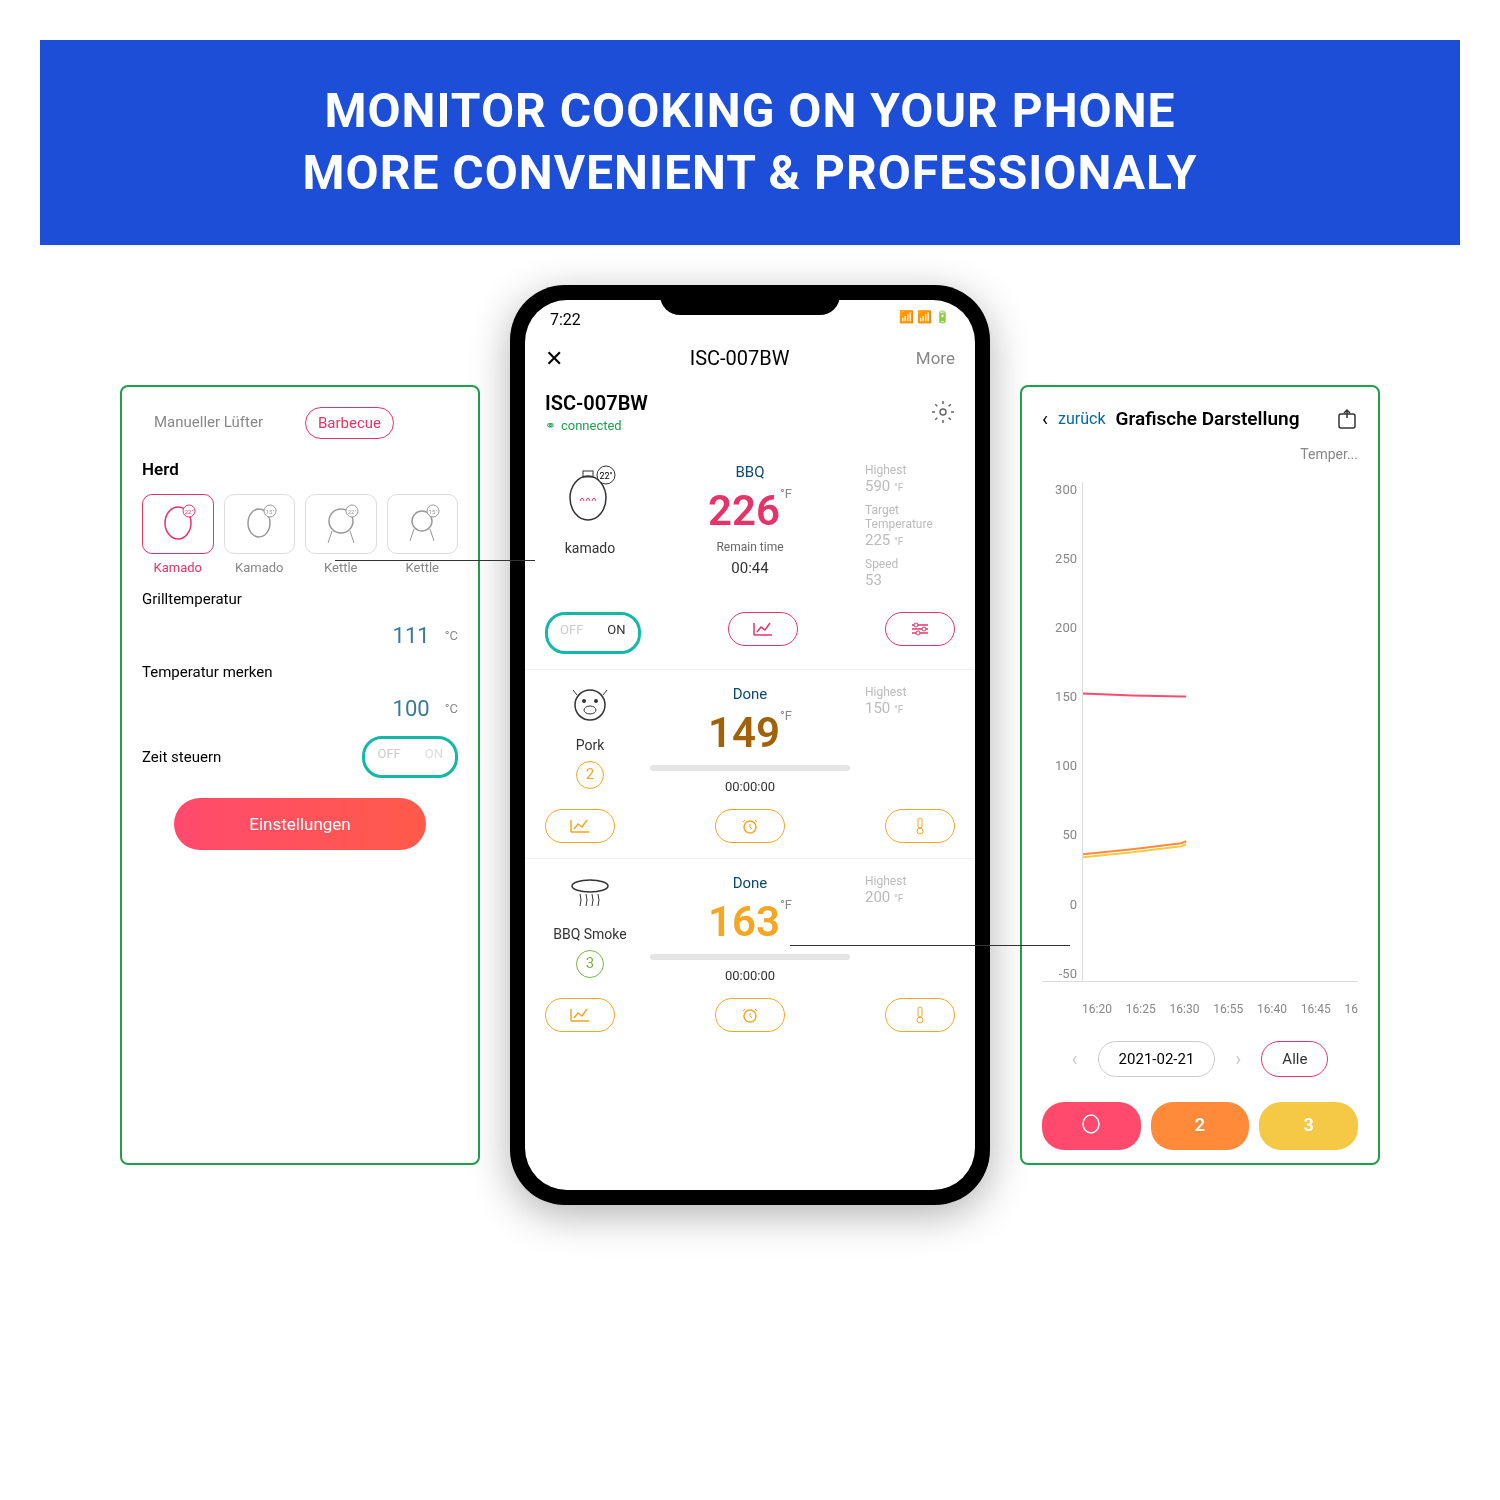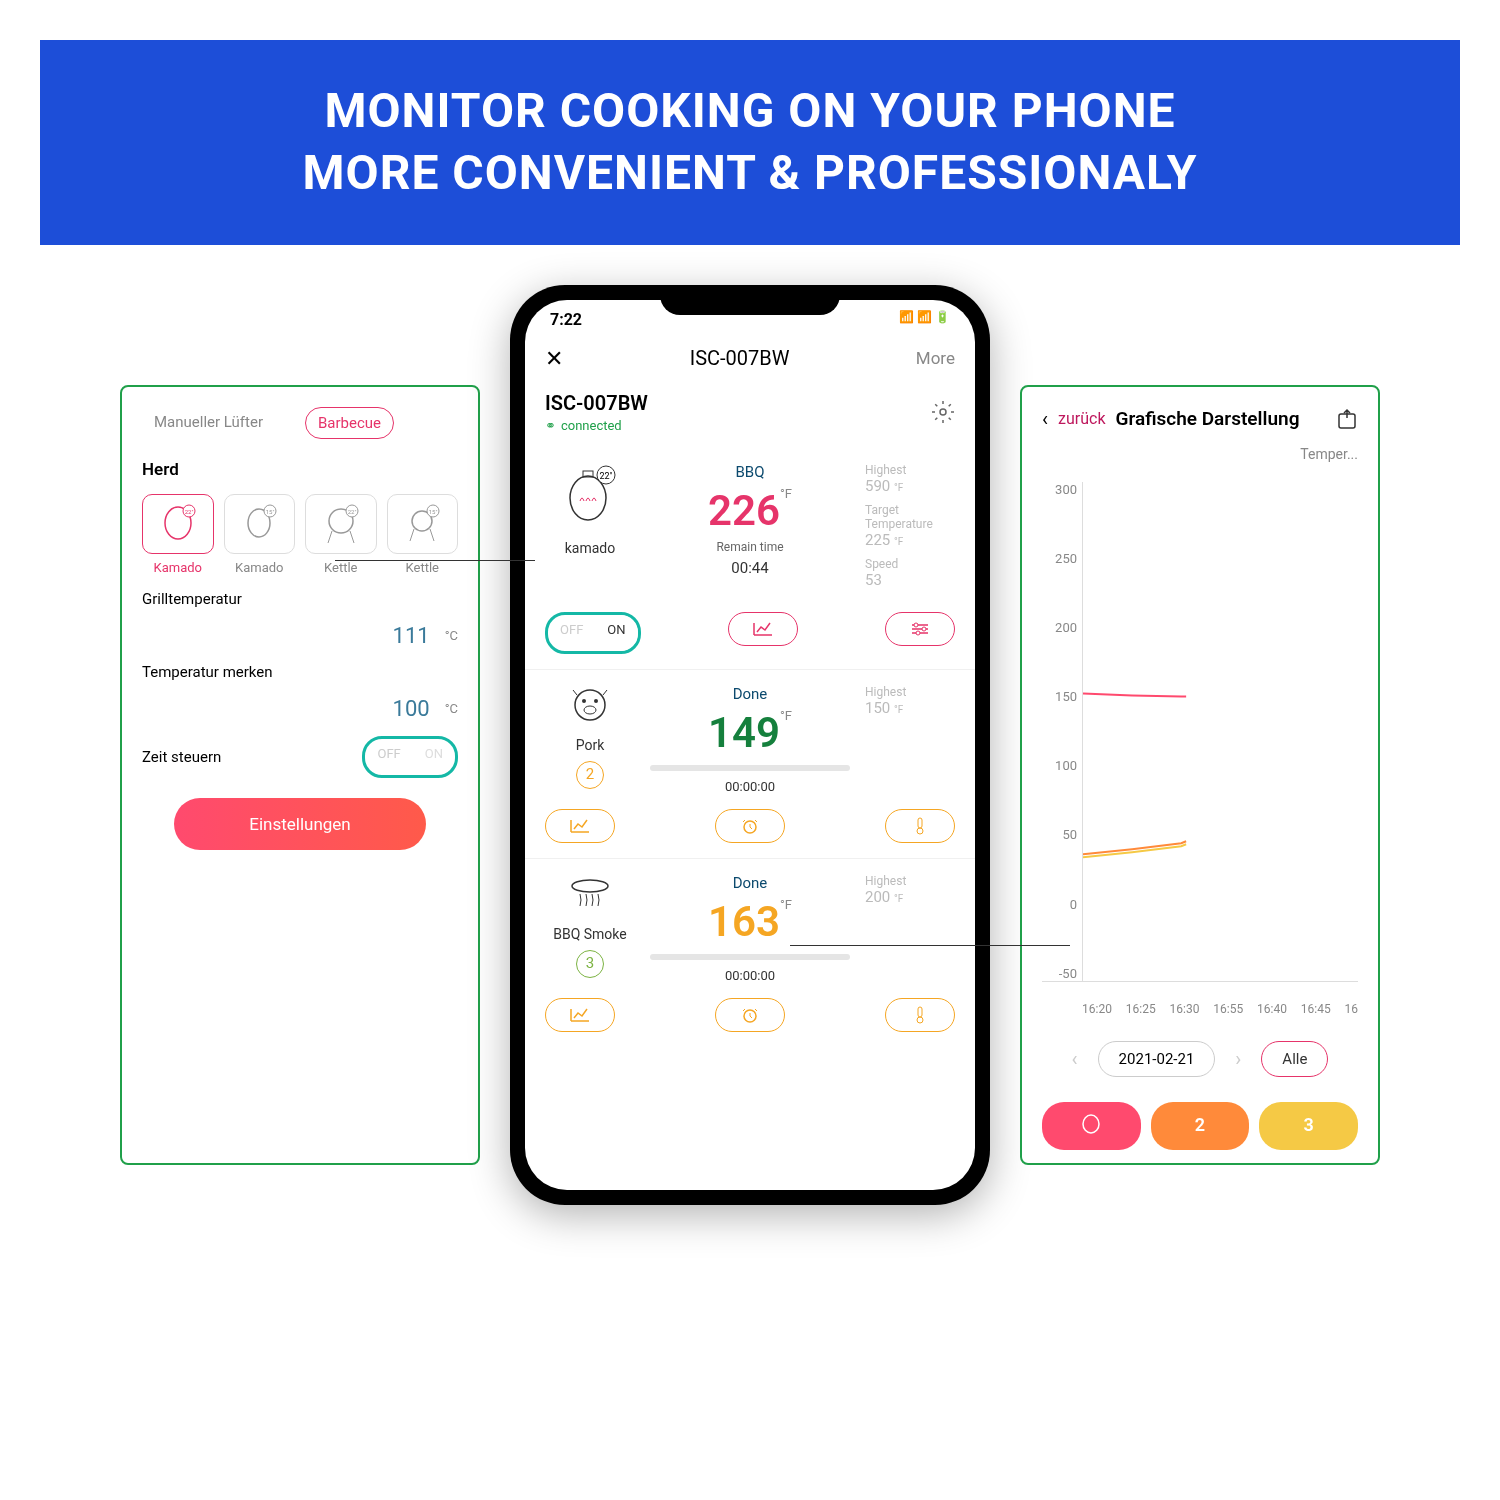--- a/index.html
+++ b/index.html
@@ -4,21 +4,21 @@
 <style>
 *{box-sizing:border-box;margin:0;padding:0;font-family:-apple-system,BlinkMacSystemFont,'Segoe UI',Roboto,sans-serif}
 body{width:1500px;height:1500px;background:#fff;position:relative}
 .banner{background:#1d4ed8;color:#fff;text-align:center;padding:40px 20px;margin:40px}
 .banner h1{font-size:48px;font-weight:700;letter-spacing:1px;line-height:1.3}
 .content{display:flex;justify-content:center;align-items:flex-start;gap:30px;padding:0 40px;position:relative}
 .panel{border:2px solid #20a04a;border-radius:8px;background:#fff;padding:20px;width:360px;height:780px;position:relative}
 .phone{width:480px;height:920px;background:#000;border-radius:55px;padding:15px;position:relative;box-shadow:0 10px 40px rgba(0,0,0,.3)}
 .phone-screen{background:#fff;width:100%;height:100%;border-radius:42px;overflow:hidden;position:relative}
 .notch{position:absolute;top:0;left:50%;transform:translateX(-50%);width:180px;height:30px;background:#000;border-radius:0 0 20px 20px;z-index:10}
-.status-bar{display:flex;justify-content:space-between;padding:10px 25px 5px;font-size:16px;font-weight:700}
+.status-bar{display:flex;justify-content:space-between;padding:10px 25px 5px;font-size:16px;font-weight:400}
 .nav-bar{display:flex;justify-content:space-between;align-items:center;padding:12px 20px}
 .nav-title{font-size:20px;font-weight:400}
 .nav-more{color:#888;font-size:17px}
 .device-header{display:flex;justify-content:space-between;align-items:center;padding:8px 20px 15px}
 .device-name{font-size:20px;font-weight:600}
 .connected{color:#20a04a;font-size:13px;display:flex;align-items:center;gap:5px;margin-top:3px}
 .gear{width:24px;height:24px}
 .section{padding:15px 20px;border-bottom:1px solid #f0f0f0}
 .section-row{display:flex;align-items:flex-start;gap:15px}
 .icon-col{width:90px;text-align:center}
@@ -44,21 +44,21 @@
 .stove-row{display:flex;gap:10px;margin-bottom:10px}
 .stove{text-align:center;font-size:13px;color:#888;flex:1}
 .stove-icon{border:1.5px solid #ddd;border-radius:10px;padding:8px;margin-bottom:6px;height:60px;display:flex;align-items:center;justify-content:center}
 .stove.sel .stove-icon{border-color:#e6346a}
 .stove.sel{color:#e6346a}
 .input-row{display:flex;align-items:center;gap:10px;margin:15px 0}
 .input-val{font-size:22px;color:#4a6;margin-left:auto;margin-right:100px}
 .input-unit{font-size:13px;color:#888}
 .settings-btn{background:linear-gradient(90deg,#ff4a6e,#ff5a4a);color:#fff;border:none;border-radius:28px;padding:16px;font-size:17px;width:80%;margin:20px auto;display:block}
 .chart-header{display:flex;align-items:center;gap:10px;margin-bottom:15px}
-.back{font-size:16px;color:#be185d}
+.back{font-size:16px;color:#0369a1}
 .chart-title{font-size:19px;font-weight:600;flex:1}
 .chart-area{position:relative;height:500px;border-bottom:1px solid #ddd;margin:20px 0}
 .y-axis{position:absolute;left:0;top:0;height:100%;width:35px;display:flex;flex-direction:column;justify-content:space-between;font-size:13px;color:#888;text-align:right}
 .chart-canvas{position:absolute;left:40px;right:0;top:0;bottom:0;border-left:1px solid #ddd}
 .x-axis{display:flex;justify-content:space-between;font-size:12px;color:#888;padding-left:40px;margin-top:5px}
 .date-nav{display:flex;align-items:center;justify-content:center;gap:20px;margin:25px 0}
 .date-pill{border:1px solid #ccc;border-radius:20px;padding:8px 20px;font-size:15px}
 .alle-pill{border:1.5px solid #e6346a;border-radius:20px;padding:8px 20px;font-size:15px;color:#333}
 .probe-btns{display:flex;gap:10px;margin-top:20px}
 .probe-btn{flex:1;border-radius:22px;padding:12px;text-align:center;color:#fff;font-size:18px;font-weight:600}
@@ -230,21 +230,21 @@
                 <circle cx="19" cy="16" r="2" fill="#333"></circle>
                 <circle cx="31" cy="16" r="2" fill="#333"></circle>
                 <ellipse cx="25" cy="25" rx="6" ry="4" fill="none" stroke="#333"></ellipse>
                 <path d="M12 10 L8 5 M38 10 L42 5" stroke="#333"></path>
               </svg>
             <div class="icon-label">Pork</div>
             <div class="badge-num" style="border-color:#f5a623;color:#f5a623">2</div>
           </div>
           <div class="temp-col">
             <div class="temp-label">Done</div>
-            <div><span class="temp-val" style="color:#15803d">149</span><span class="temp-unit">°F</span></div>
+            <div><span class="temp-val" style="color:#a16207">149</span><span class="temp-unit">°F</span></div>
             <div class="progress"></div>
             <div class="remain-t" style="font-size:13px">00:00:00</div>
           </div>
           <div class="stat-col">
             <div>Highest</div>
               <div class="stat-val"><span>150</span> <span style="font-size:10px">°F</span></div>
           </div>
         </div>
         <div class="btn-row">
           <div class="pill-btn" style="border-color:#f5a623;color:#f5a623">

